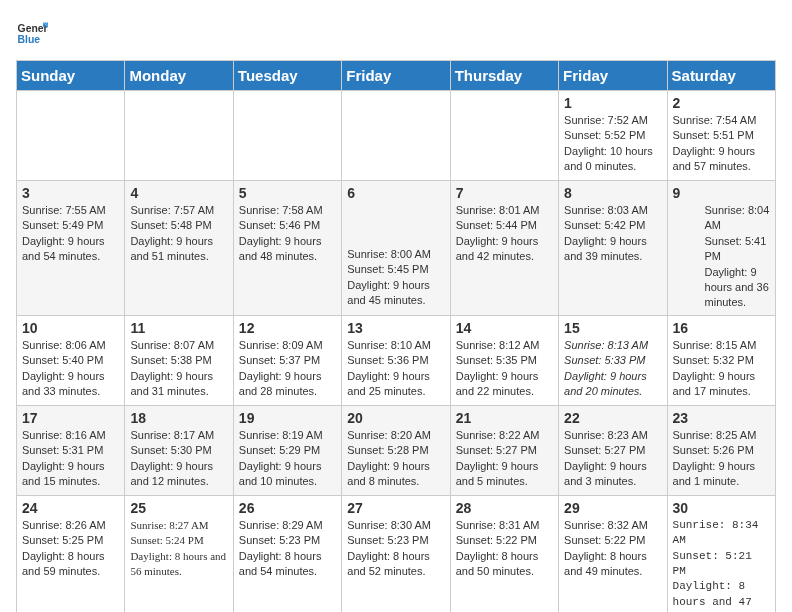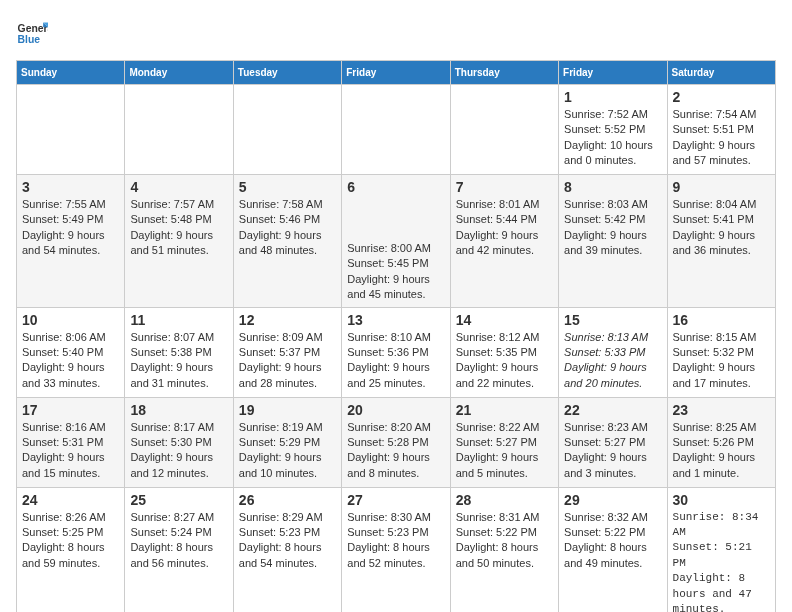--- a/index.html
+++ b/index.html
@@ -38,21 +38,21 @@
       color: #555;
     }
     table {
       width: 100%;
       border-collapse: collapse;
       table-layout: fixed;
     }
     thead th {
       background-color: #2a7abf;
       color: white;
-      font-size: 10px;
+      font-size: 15px;
       padding: 6px 4px;
       text-align: left;
       border: 1px solid #ccc;
     }
     td {
       border: 1px solid #ccc;
       vertical-align: top;
       padding: 4px 5px;
       font-size: 11px;
       color: #333;
@@ -164,21 +164,21 @@
 Daylight: 9 hours and 42 minutes.</div>
         </td>
         <td>
           <span class="day-num">8</span>
           <div class="day-info" style="white-space: pre-line;">Sunrise: 8:03 AM
 Sunset: 5:42 PM
 Daylight: 9 hours and 39 minutes.</div>
         </td>
         <td>
           <span class="day-num">9</span>
-          <div class="day-info" style="white-space: pre-line;">Sunrise: 8:04 AM
+          <div class="day-info" style="white-space: pre-line; margin-left: 32px;">Sunrise: 8:04 AM
 Sunset: 5:41 PM
 Daylight: 9 hours and 36 minutes.</div>
         </td>
       </tr>
       <tr>
         <td>
           <span class="day-num">10</span>
           <div class="day-info" style="white-space: pre-line;">Sunrise: 8:06 AM
 Sunset: 5:40 PM
 Daylight: 9 hours and 33 minutes.</div>
@@ -266,21 +266,21 @@
       </tr>
       <tr>
         <td>
           <span class="day-num">24</span>
           <div class="day-info" style="white-space: pre-line;">Sunrise: 8:26 AM
 Sunset: 5:25 PM
 Daylight: 8 hours and 59 minutes.</div>
         </td>
         <td>
           <span class="day-num">25</span>
-          <div class="day-info" style="white-space: pre-line;">Sunrise: 8:27 AM
+          <div class="day-info" style="white-space: pre-line; font-family: Liberation Serif, serif;">Sunrise: 8:27 AM
 Sunset: 5:24 PM
 Daylight: 8 hours and 56 minutes.</div>
         </td>
         <td>
           <span class="day-num">26</span>
           <div class="day-info" style="white-space: pre-line;">Sunrise: 8:29 AM
 Sunset: 5:23 PM
 Daylight: 8 hours and 54 minutes.</div>
         </td>
         <td>

